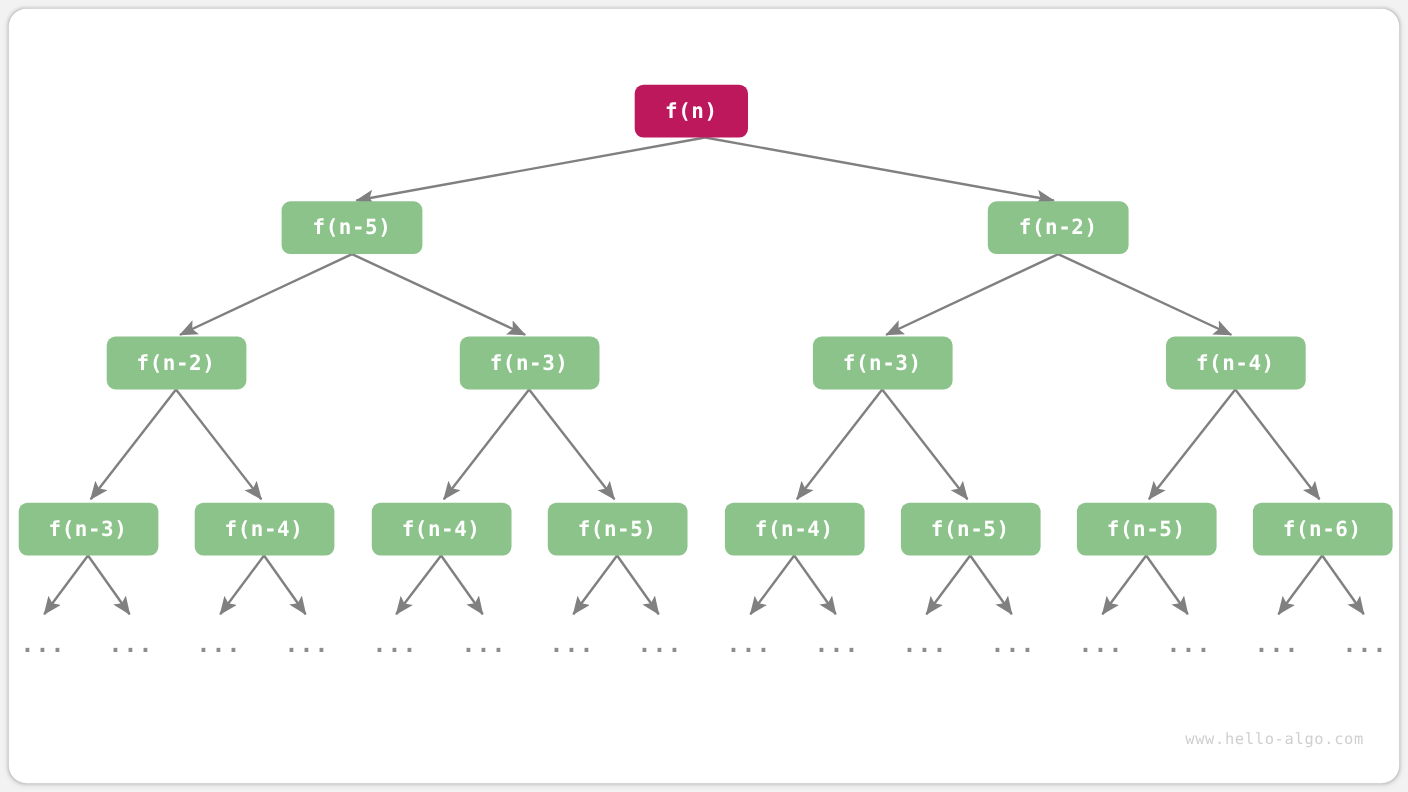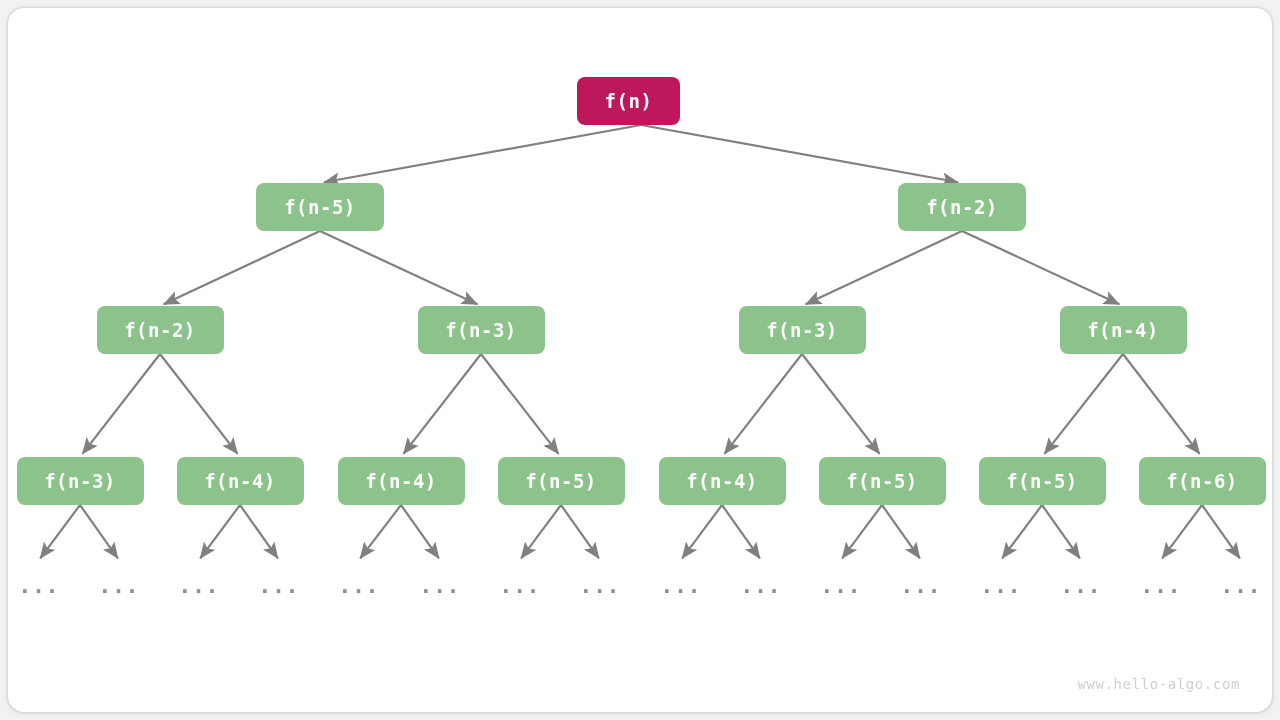--- a/index.html
+++ b/index.html
@@ -60,21 +60,21 @@
     font-size: 21px;
     font-weight: 700;
     line-height: 1;
     letter-spacing: 1px;
     user-select: none;
     transform: translate(-50%, -50%);
   }
   .watermark {
     position: absolute;
     right: 40px;
-    bottom: 28px;
+    bottom: 40px;
     color: #cfcfcf;
     font-family: "DejaVu Sans Mono", monospace;
     font-size: 14px;
     letter-spacing: 0.6px;
     user-select: none;
   }
 </style>
 </head>
 <body>
 

